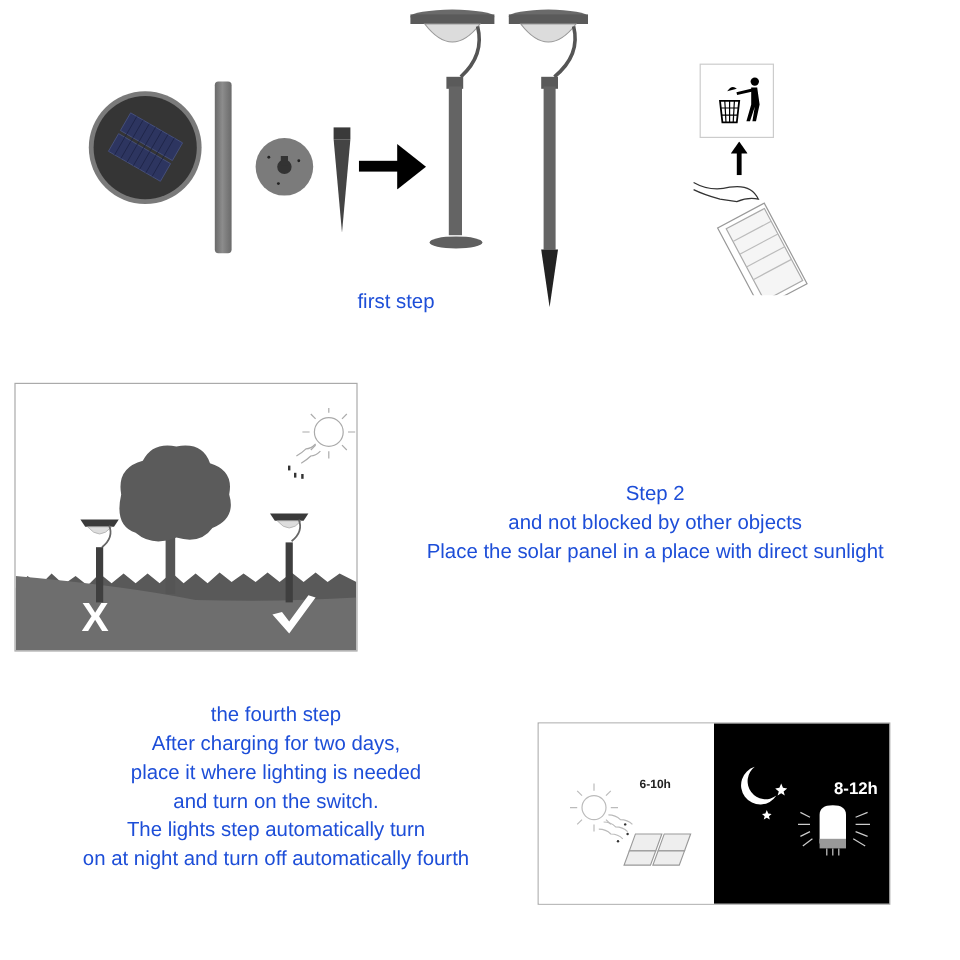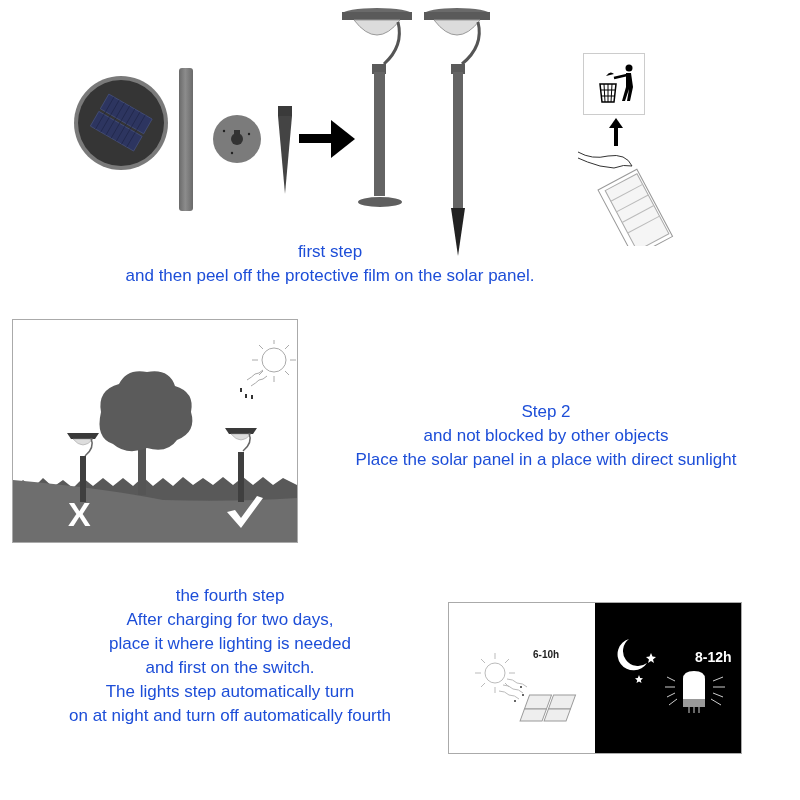--- a/index.html
+++ b/index.html
@@ -101,21 +101,20 @@
       <line x1="40" y1="44" x2="76" y2="44" stroke="#bbb"></line>
         <line x1="40" y1="56" x2="76" y2="56" stroke="#bbb"></line>
       <line x1="40" y1="68" x2="76" y2="68" stroke="#bbb"></line>
         <line x1="40" y1="80" x2="76" y2="80" stroke="#bbb"></line>
     </g>
   </svg>
 </div>
 
 <div class="txt" style="left:40px;top:240px;width:580px;">
   <div>first step</div>
-  <div>and then peel off the protective film on the solar panel.</div>
 </div>
 
 <div class="abs" style="left:12px;top:319px;width:284px;height:222px;border:1px solid #aaa;background:#fff;overflow:hidden;">
   <svg width="284" height="222" viewBox="0 0 284 222">
 
     <g stroke="#aaa" stroke-width="1" fill="none">
       <circle cx="261" cy="40" r="12"></circle>
       <line x1="261" y1="20" x2="261" y2="24"></line>
         <line x1="261" y1="56" x2="261" y2="62"></line>
       <line x1="239" y1="40" x2="245" y2="40"></line>
@@ -155,21 +154,21 @@
 <div class="txt" style="left:312px;top:400px;width:468px;">
   <div>Step 2</div>
   <div>and not blocked by other objects</div>
   <div>Place the solar panel in a place with direct sunlight</div>
 </div>
 
 <div class="txt" style="left:20px;top:584px;width:420px;">
   <div>the fourth step</div>
   <div>After charging for two days,</div>
   <div>place it where lighting is needed</div>
-  <div>and first on the switch.</div>
+  <div>and turn on the switch.</div>
   <div>The lights step automatically turn</div>
   <div>on at night and turn off automatically fourth</div>
 </div>
 
 <div class="abs" style="left:448px;top:602px;width:292px;height:150px;border:1px solid #aaa;">
   <div class="abs" style="left:0;top:0;width:146px;height:150px;background:#fff;">
     <svg class="abs" style="left:18px;top:44px;" width="120" height="80" viewBox="0 0 120 80">
       <g stroke="#bbb" stroke-width="1" fill="none">
         <circle cx="28" cy="26" r="10"></circle>
         <line x1="28" y1="6" x2="28" y2="12"></line>

